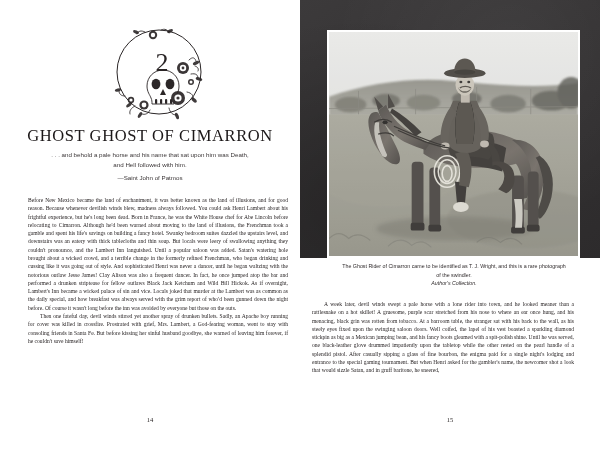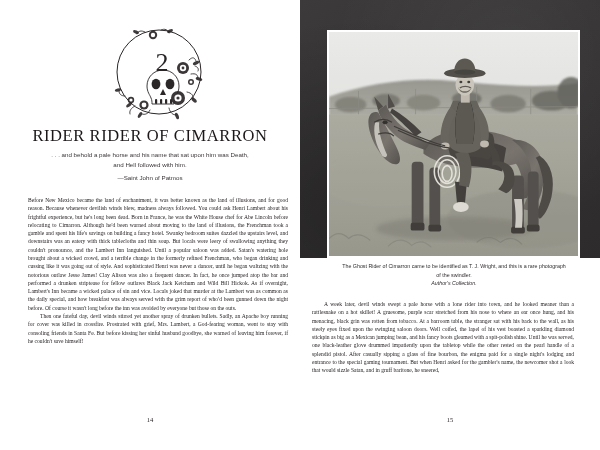--- a/index.html
+++ b/index.html
@@ -257,21 +257,21 @@
           <ellipse cx="37" cy="93" rx="3.2" ry="1.6" transform="rotate(-58 37 93)"></ellipse>
           <ellipse cx="26" cy="83" rx="3.2" ry="1.6" transform="rotate(-36 26 83)"></ellipse>
           <ellipse cx="15" cy="68" rx="3.2" ry="1.6" transform="rotate(-14 15 68)"></ellipse>
           <ellipse cx="33" cy="10" rx="3.2" ry="1.6" transform="rotate(24 33 10)"></ellipse>
           <ellipse cx="67" cy="9" rx="3.2" ry="1.6" transform="rotate(-24 67 9)"></ellipse>
         </g>
       </svg>
       <div class="chapter-number">2</div>
     </div>
 
-    <div class="chapter-title">RIDER RIDER OF CIMARRON</div>
+    <div class="chapter-title">GHOST GHOST OF CIMARRON</div>
 
     <div class="epigraph">
       <span>. . . and behold a pale horse and his name that sat upon him was Death, and Hell followed with him.</span>
       <span class="attrib">—Saint John of Patmos</span>
     </div>
 
     <div class="body-left">
       <p>Before New Mexico became the land of enchantment, it was better known as the land of illusions, and for good reason. Because whenever devilish winds blew, madness always followed. You could ask Henri Lambert about his frightful experience, but he's long been dead. Born in France, he was the White House chef for Abe Lincoln before relocating to Cimarron. Although he'd been warned about moving to the land of illusions, the Frenchman took a gamble and spent his life's savings on building a fancy hotel. Swanky bedroom suites dazzled the upstairs level, and downstairs was an eatery with thick tablecloths and thin soup. But locals were leery of swallowing anything they couldn't pronounce, and the Lambert Inn languished. Until a popular saloon was added. Satan's watering hole brought about a wicked crowd, and a terrible change in the formerly refined Frenchman, who began drinking and cussing like it was going out of style. And sophisticated Henri was never a dancer, until he began waltzing with the notorious outlaw Jesse James! Clay Alison was also a frequent dancer. In fact, he once jumped atop the bar and performed a drunken striptease for fellow outlaws Black Jack Ketchum and Wild Bill Hickok. As if overnight, Lambert's Inn became a wicked palace of sin and vice. Locals joked that murder at the Lambert was as common as the daily special, and how breakfast was always served with the grim report of who'd been gunned down the night before. Of course it wasn't long before the inn was avoided by everyone but those on the outs.</p>
       <p>Then one fateful day, devil winds stirred yet another spray of drunken bullets. Sadly, an Apache boy running for cover was killed in crossfire. Prostrated with grief, Mrs. Lambert, a God-fearing woman, went to stay with consoling friends in Santa Fe. But before kissing her sinful husband goodbye, she warned of leaving him forever, if he couldn't save himself!</p>
     </div>

